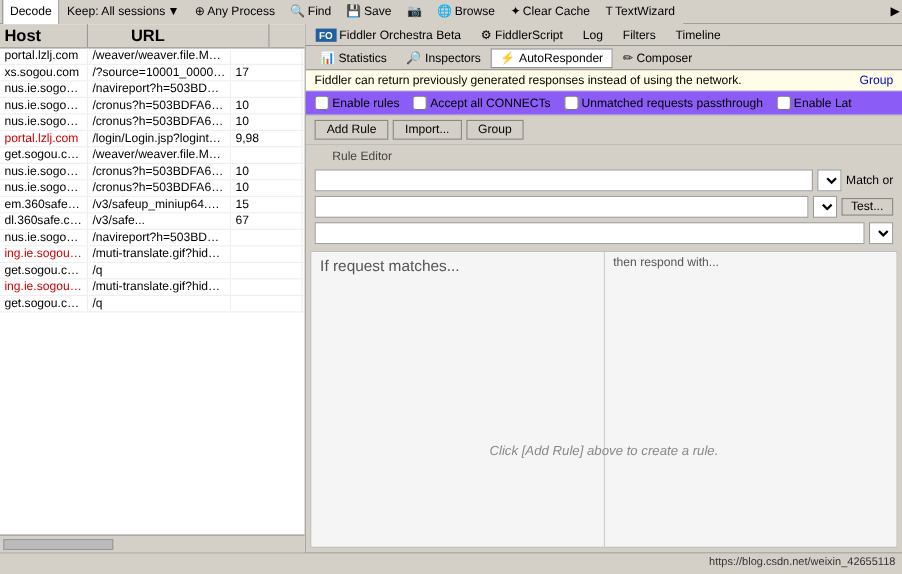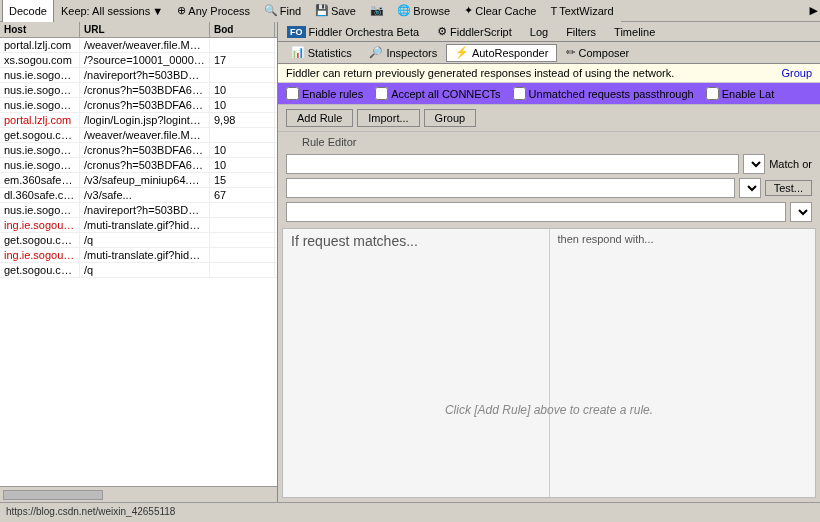--- a/index.html
+++ b/index.html
@@ -89,21 +89,21 @@
     .main-area { display: flex; flex: 1; height: calc(522px - 22px - 20px); }
 
     
     .left-pane {
       width: 278px; background: #fff; border-right: 1px solid #888;
       display: flex; flex-direction: column; flex-shrink: 0;
     }
     .list-header {
       display: grid; grid-template-columns: 80px 130px 65px;
       background: #d4d0c8; border-bottom: 1px solid #999;
-      font-size: 10px; font-weight: bold;
+      font-size: 15px; font-weight: bold; gap: 35px;
     }
     .list-header-cell {
       padding: 2px 4px; border-right: 1px solid #999;
     }
     .list-body { flex: 1; overflow-y: auto; overflow-x: hidden; }
     .list-row {
       display: grid; grid-template-columns: 80px 130px 65px;
       border-bottom: 1px solid #eee; font-size: 11px;
       cursor: pointer;
     }
@@ -114,21 +114,21 @@
     .list-cell.red { color: #cc0000; }
 
     
     .right-pane {
       flex: 1; display: flex; flex-direction: column; background: #d4d0c8;
     }
 
     
     .status-bar {
       height: 18px; background: #d4d0c8; border-top: 1px solid #999;
-      display: flex; align-items: center; 
+      display: flex; align-items: center; justify-content: flex-end;
       padding: 0 6px; font-size: 10px; color: #333;
     }
 
     
     .left-scrollbar {
       height: 16px; background: #d4d0c8; border-top: 1px solid #999;
       display: flex; align-items: center;
     }
   </style>
 </head>

